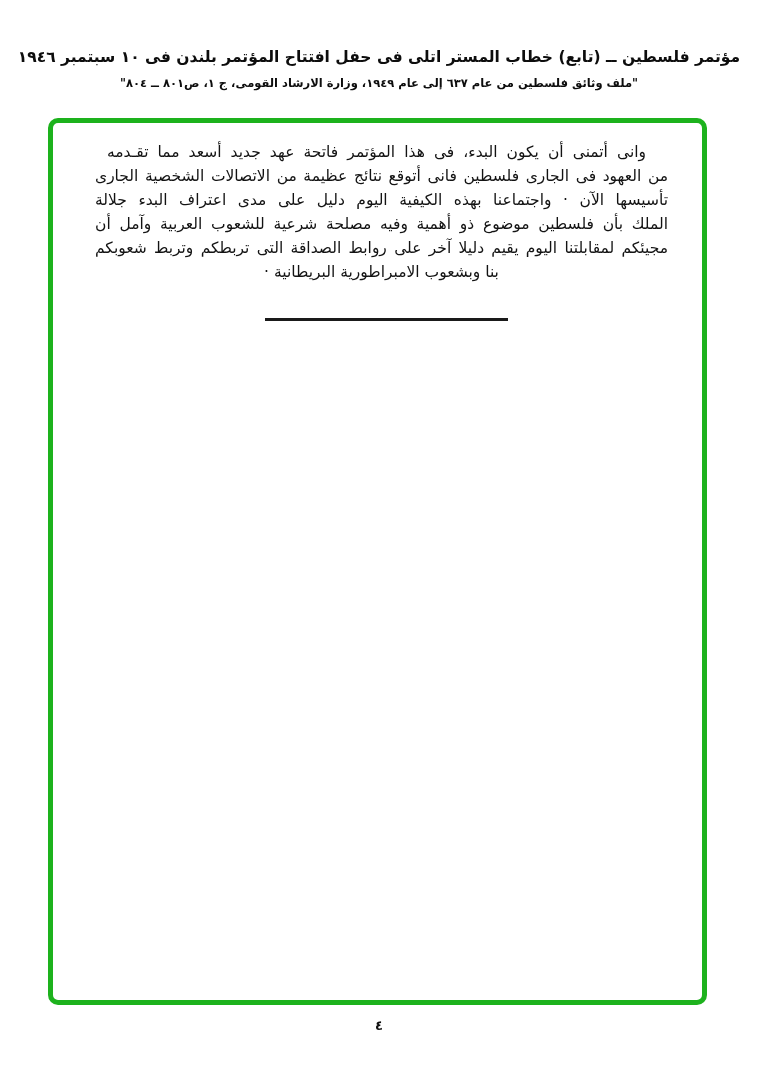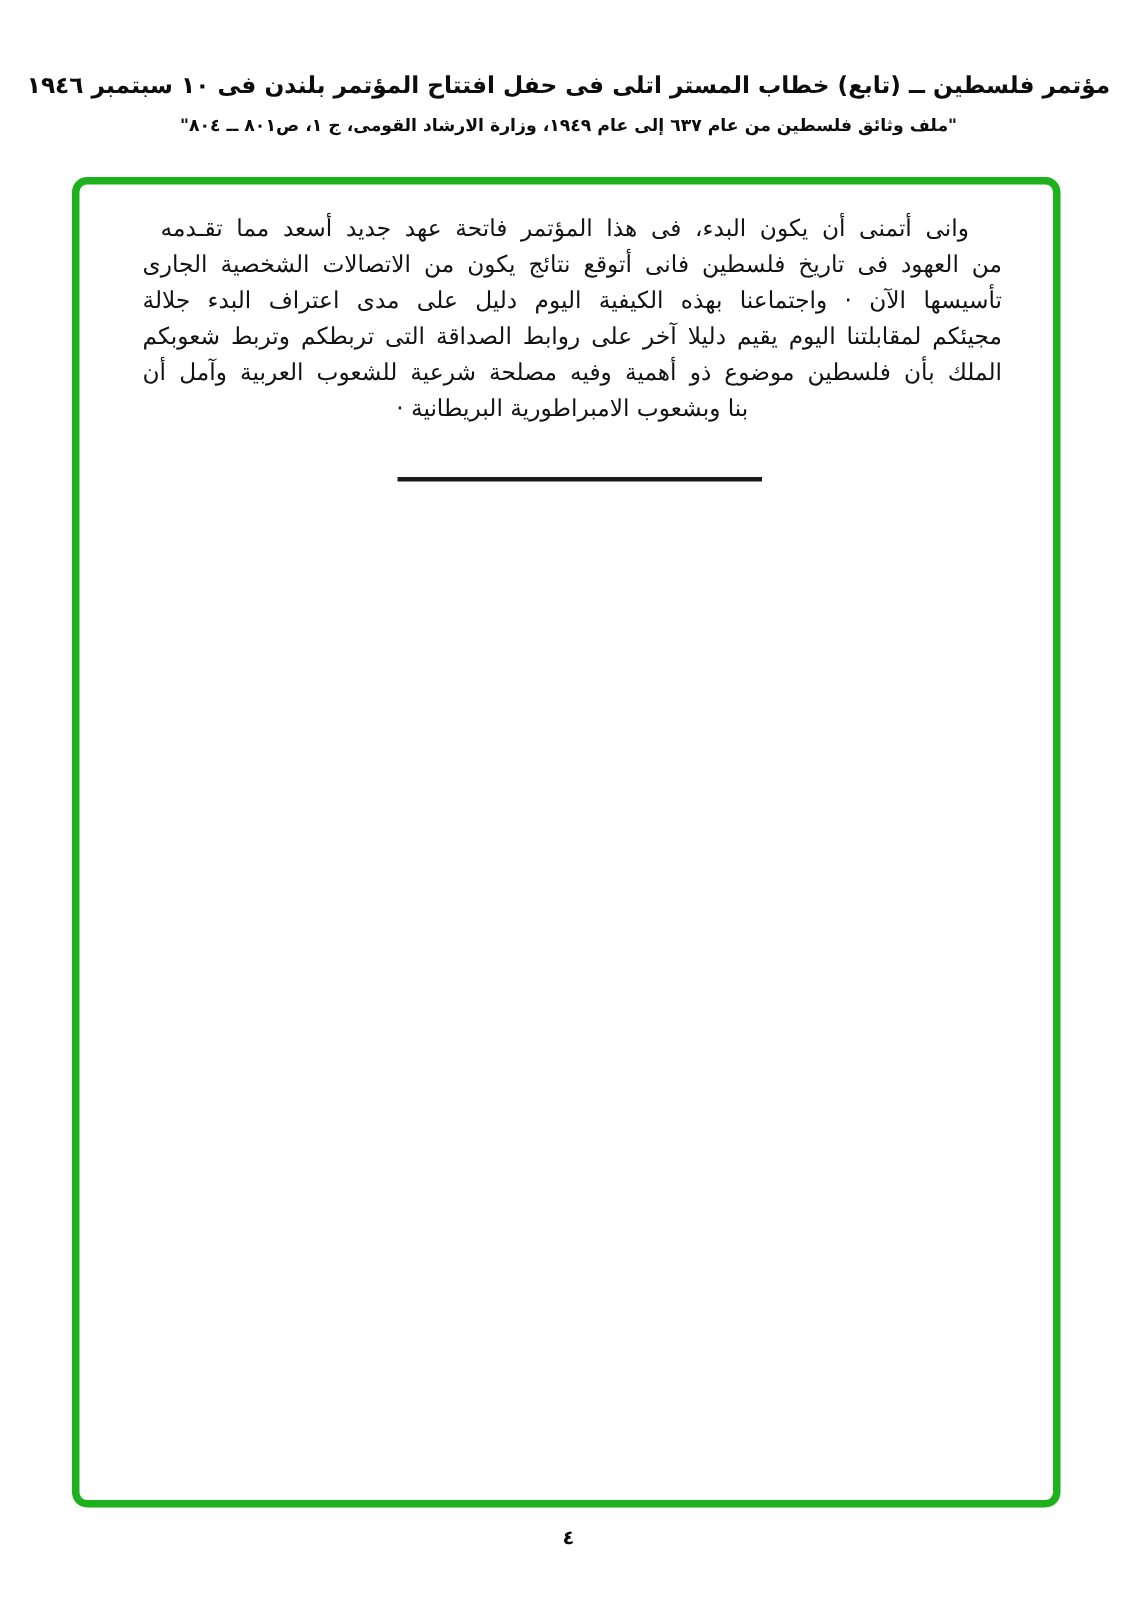--- a/index.html
+++ b/index.html
@@ -100,24 +100,24 @@
 
   <div class="doc-header">
     <div class="doc-title">مؤتمر فلسطين ــ (تابع) خطاب المستر اتلى فى حفل افتتاح المؤتمر بلندن فى ١٠ سبتمبر ١٩٤٦</div>
     <div class="doc-citation">"ملف وثائق فلسطين من عام ٦٣٧ إلى عام ١٩٤٩، وزارة الارشاد القومى، ج ١، ص٨٠١ ــ ٨٠٤"</div>
   </div>
 
   <div class="green-box">
 
     <div class="speech-paragraph">
       <span class="para-line first">وانى أتمنى أن يكون البدء، فى هذا المؤتمر فاتحة عهد جديد أسعد مما تقـدمه</span>
-      <span class="para-line">من العهود فى تاريخ فلسطين فانى أتوقع نتائج يكون من الاتصالات الشخصية الجارى</span>
+      <span class="para-line">من العهود فى الجارى فلسطين فانى أتوقع نتائج عظيمة من الاتصالات الشخصية الجارى</span>
       <span class="para-line">تأسيسها الآن · واجتماعنا بهذه الكيفية اليوم دليل على مدى اعتراف البدء جلالة</span>
+      <span class="para-line">الملك بأن فلسطين موضوع ذو أهمية وفيه مصلحة شرعية للشعوب العربية وآمل أن</span>
       <span class="para-line">مجيئكم لمقابلتنا اليوم يقيم دليلا آخر على روابط الصداقة التى تربطكم وتربط شعوبكم</span>
-      <span class="para-line">الملك بأن فلسطين موضوع ذو أهمية وفيه مصلحة شرعية للشعوب العربية وآمل أن</span>
       <span class="para-line last">بنا وبشعوب الامبراطورية البريطانية ·</span>
     </div>
 
     <div class="section-divider"></div>
 
   </div>
 
   <div class="page-number">٤</div>
 
 </div>

